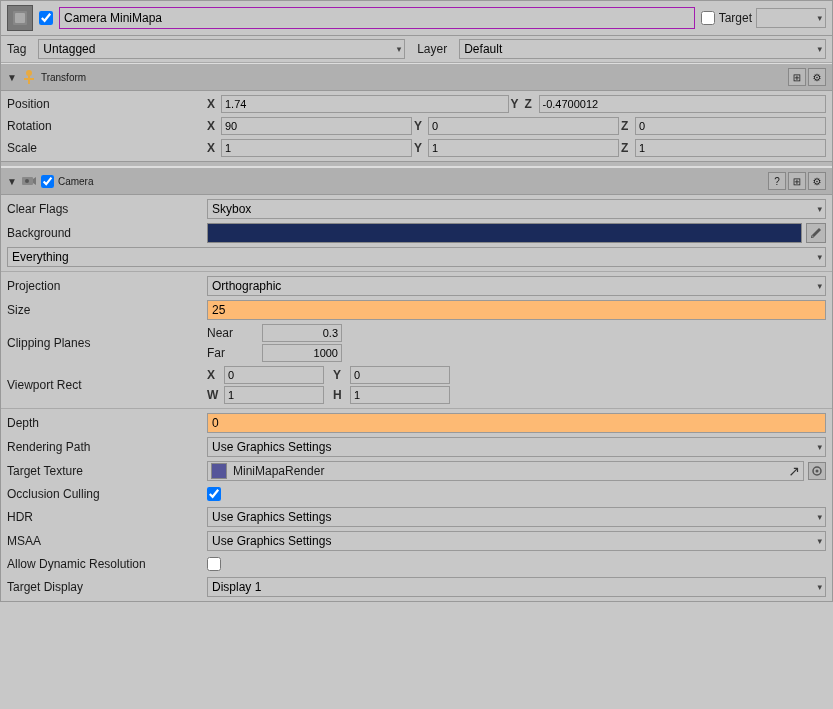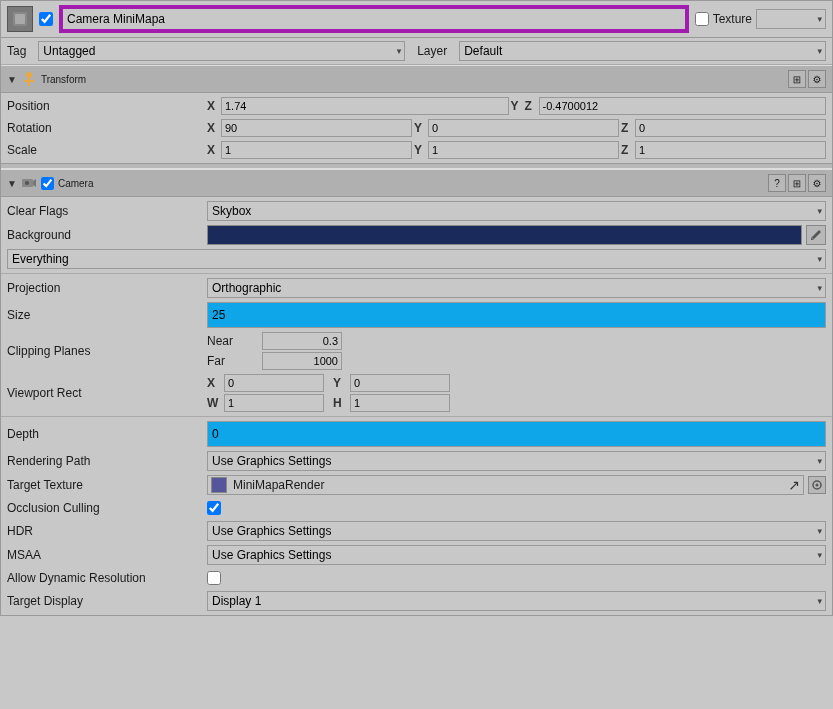--- a/index.html
+++ b/index.html
@@ -32,21 +32,21 @@
       border: 1px solid #555;
       display: flex; align-items: center; justify-content: center;
     }
     .header-bar .checkbox {
       width: 14px; height: 14px;
     }
     .header-bar .name-input {
       flex: 1;
       height: 22px;
       background: #c8c8c8;
-      border: 4px solid #a21caf;
+      border: 1px solid #a21caf;
       padding: 10px 4px;
       font-size: 12px;
     }
     .static-area {
       display: flex; align-items: center; gap: 4px;
     }
     .static-checkbox { width: 14px; height: 14px; }
 
     
     .tag-layer-row {
@@ -165,24 +165,24 @@
       background: #b8b8b8;
       border: 1px solid #888;
       display: flex; align-items: center; justify-content: center;
       cursor: pointer; font-size: 11px;
     }
 
     
     .num-input {
       flex: 1;
       height: 20px;
-      background: #0ea5e9;
+      background: #fdba74;
       border: 1px solid #999;
       font-size: 12px;
-      padding: 12px 4px;
+      padding: 0 4px;
     }
 
     
     .clip-row {
       display: flex; align-items: center; gap: 20px;
     }
     .clip-label {
       font-size: 12px; width: 35px;
     }
     .clip-input {
@@ -268,21 +268,21 @@
     <div class="object-icon">
       <svg width="18" height="18" viewBox="0 0 18 18">
         <rect x="2" y="2" width="14" height="14" fill="#888" rx="1"></rect>
         <rect x="4" y="4" width="10" height="10" fill="#aaa" rx="1"></rect>
       </svg>
     </div>
     <input type="checkbox" class="checkbox" checked="" style="">
     <input type="text" class="name-input" value="Camera MiniMapa" style="">
     <div class="static-area">
       <input type="checkbox" class="static-checkbox" style="">
-      <span>Texture</span>
+      <span>Target</span>
       <div class="select-wrapper" style="width:70px">
         <select></select>
         <span class="select-arrow">▾</span>
       </div>
     </div>
   </div>
 
   <div class="tag-layer-row">
     <span class="tag-label">Tag</span>
     <div class="select-wrapper" style="width:230px">

